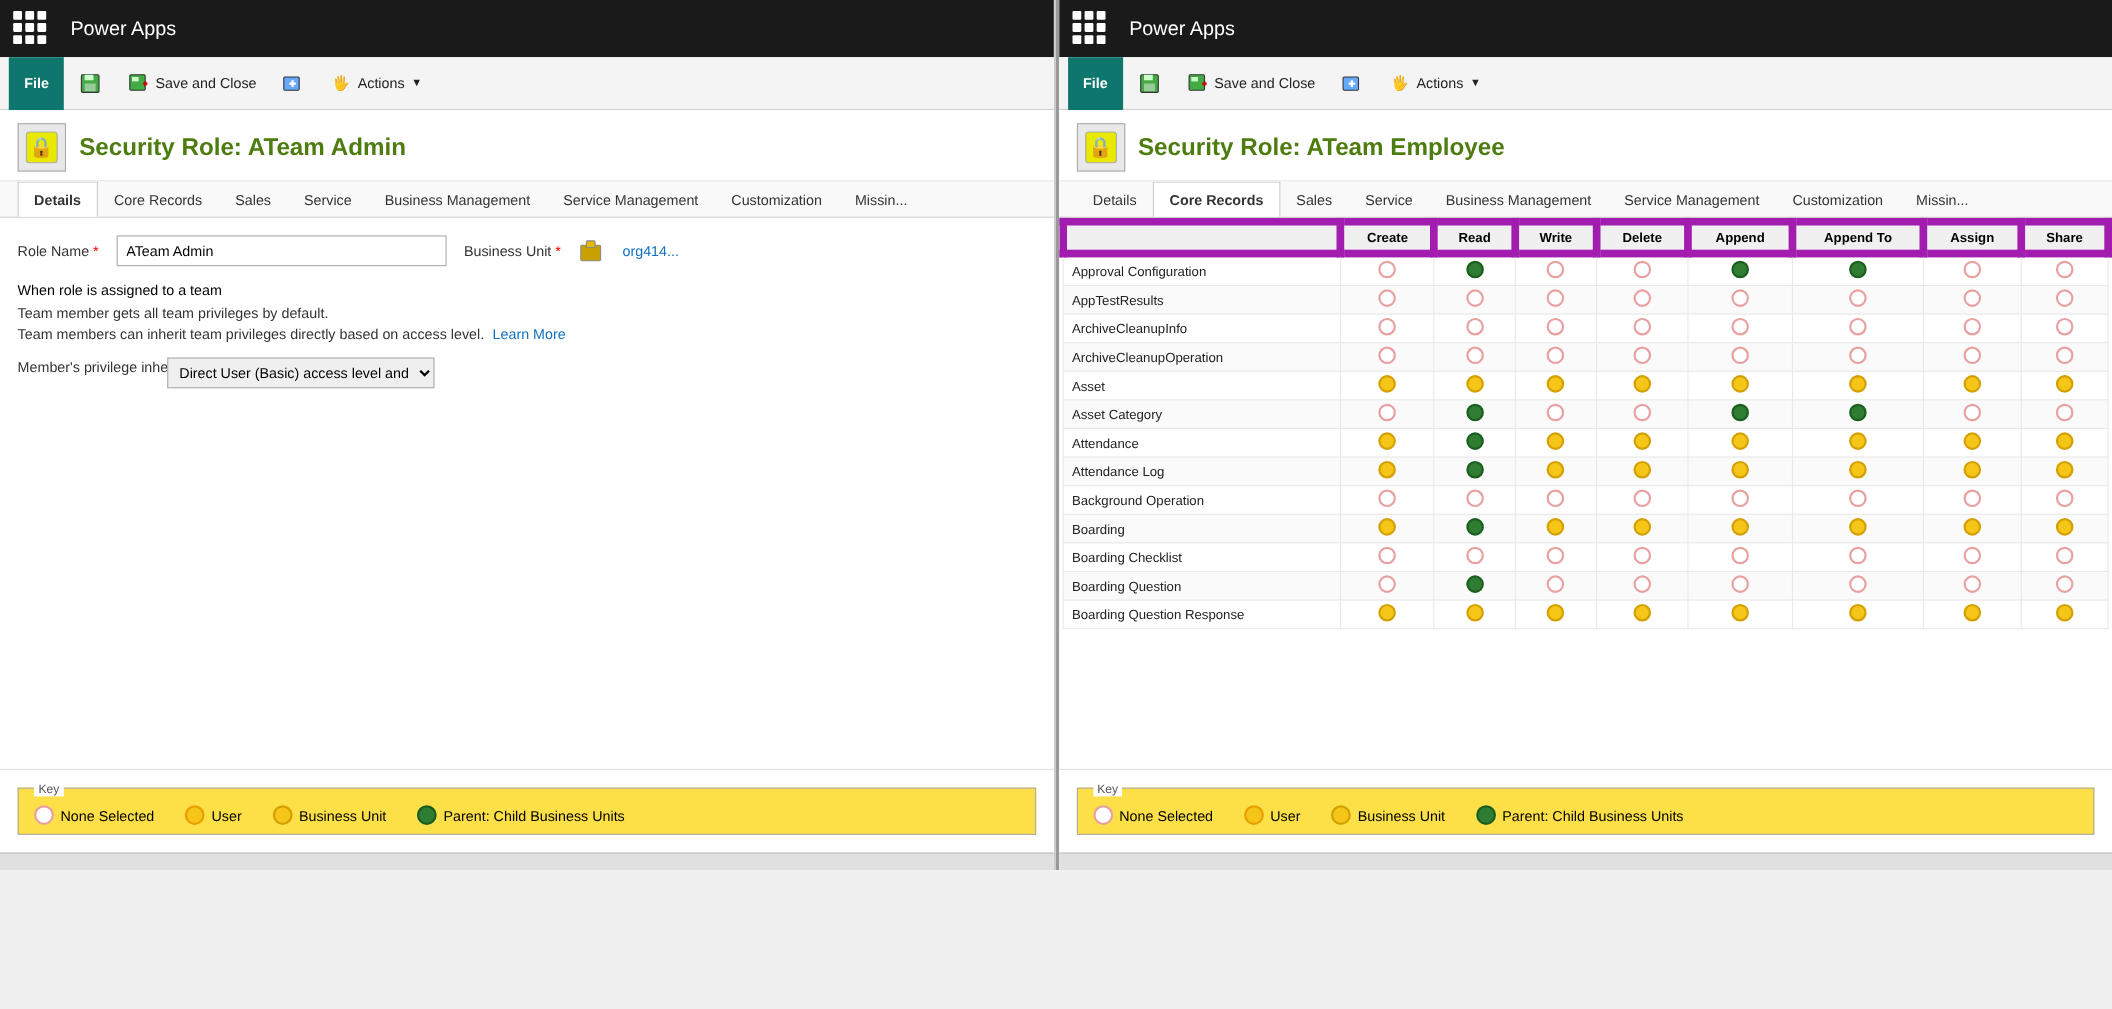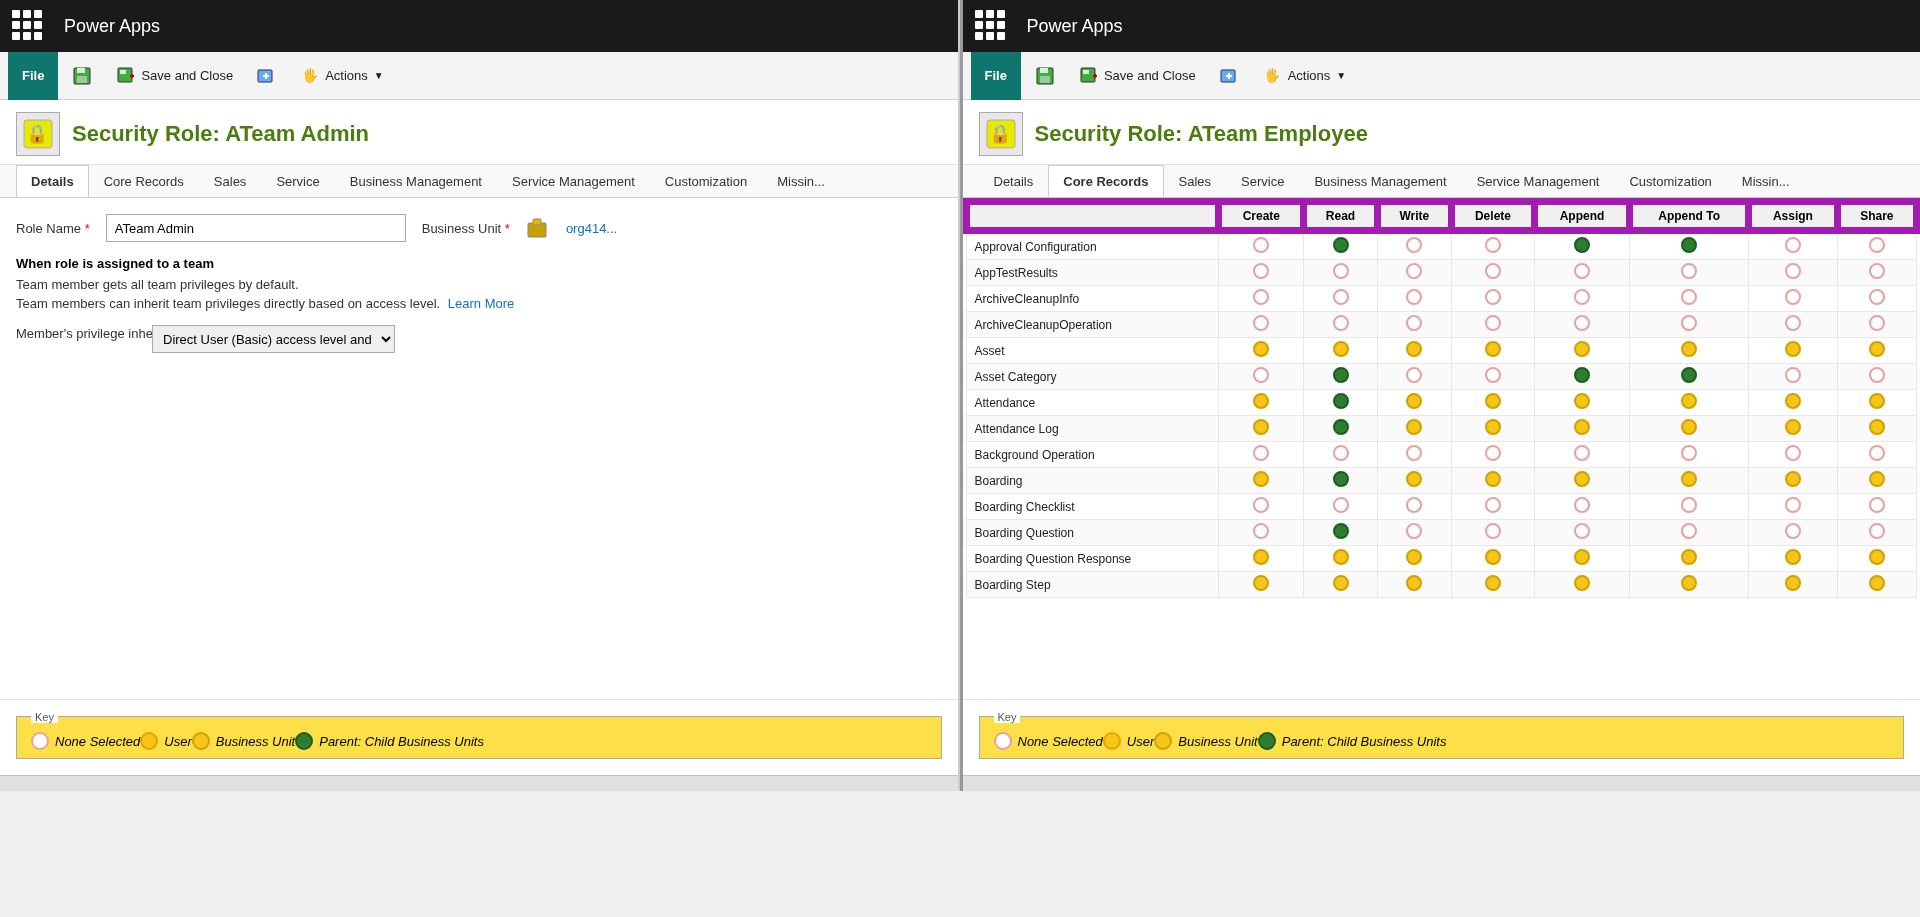--- a/index.html
+++ b/index.html
@@ -37,29 +37,29 @@
     
     .content-area { flex: 1; padding: 16px; overflow: auto; background: #fff; }
 
     
     .form-row { display: flex; align-items: center; gap: 16px; margin-bottom: 12px; }
     .form-label { font-size: 13px; color: #333; white-space: nowrap; }
     .required { color: red; }
     .form-input { border: 1px solid #aaa; padding: 4px 8px; font-size: 13px; width: 300px; height: 28px; }
     .link-text { color: #1170bf; text-decoration: none; cursor: pointer; font-size: 13px; }
 
-    .section-title { font-weight: 700; font-size: 13px; margin: 14px 0 6px; }
+    .section-title { font-weight: 400; font-size: 13px; margin: 14px 0 6px; }
     .info-text { font-size: 13px; color: #333; margin-bottom: 4px; }
 
     .select-dropdown { border: 1px solid #aaa; padding: 3px 6px; font-size: 13px; height: 28px; min-width: 220px; cursor: pointer; }
 
     
     .key-section { border: 1px solid #aaa; padding: 8px 14px; margin: 8px 0; background: #fde047; }
     .key-title { font-size: 11px; color: #555; position: relative; top: -16px; background: #fff; padding: 0 4px; display: inline-block; }
-    .key-items { display: flex; align-items: center; margin-top: -8px; font-style: italic; }
+    .key-items { display: flex; align-items: center; gap: 28px; margin-top: -8px; }
     .key-item { display: flex; align-items: center; gap: 6px; font-size: 13px; }
 
     
     .circle-none { width: 18px; height: 18px; border-radius: 50%; border: 2px solid #e8a0a0; background: #fff; display: inline-block; }
     .circle-user { width: 18px; height: 18px; border-radius: 50%; background: #f5c518; display: inline-block; border: 2px solid #e8a000; }
     .circle-bu { width: 18px; height: 18px; border-radius: 50%; background: #f5c518; display: inline-block; border: 2px solid #d4a000; }
     .circle-parent { width: 18px; height: 18px; border-radius: 50%; background: #2e7d32; display: inline-block; border: 2px solid #1b5e20; }
 
     
     .table-container { flex: 1; overflow: auto; }
@@ -455,31 +455,20 @@
               <td class="name-col">Boarding Question Response</td>
               <td><span class="perm-circle-user"></span></td>
               <td><span class="perm-circle-user"></span></td>
               <td><span class="perm-circle-user"></span></td>
               <td><span class="perm-circle-user"></span></td>
               <td><span class="perm-circle-user"></span></td>
               <td><span class="perm-circle-user"></span></td>
               <td><span class="perm-circle-user"></span></td>
               <td><span class="perm-circle-user"></span></td>
             </tr>
-            <tr>
-              <td class="name-col">Boarding Step</td>
-              <td><span class="perm-circle-user"></span></td>
-              <td><span class="perm-circle-user"></span></td>
-              <td><span class="perm-circle-user"></span></td>
-              <td><span class="perm-circle-user"></span></td>
-              <td><span class="perm-circle-user"></span></td>
-              <td><span class="perm-circle-user"></span></td>
-              <td><span class="perm-circle-user"></span></td>
-              <td><span class="perm-circle-user"></span></td>
-            </tr>
           </tbody>
       </table>
     </div>
 
     <div style="padding: 8px 16px; background: #fff; border-top: 1px solid #e0e0e0;">
       <div class="key-section">
         <div>
           <span class="key-title">Key</span>
         </div>
         <div class="key-items">

